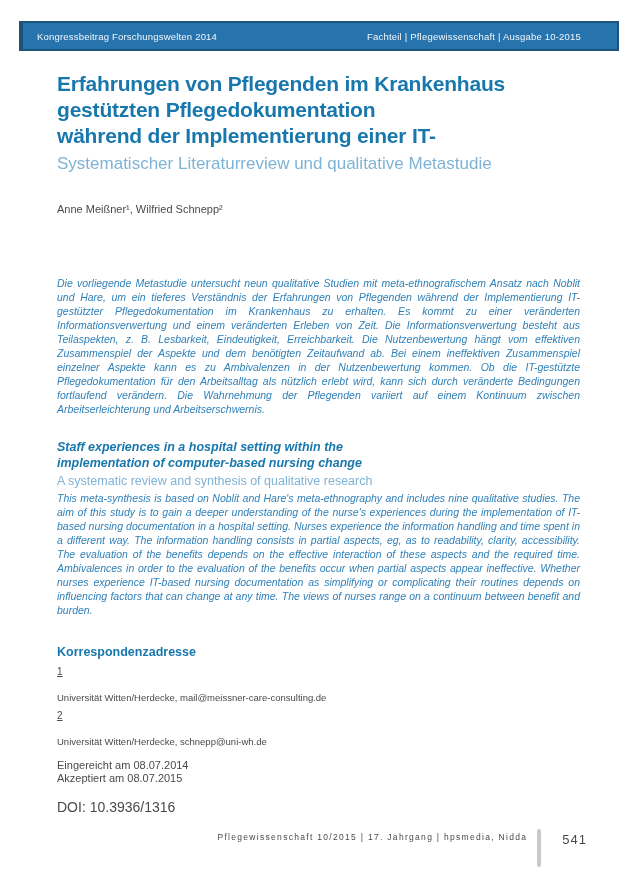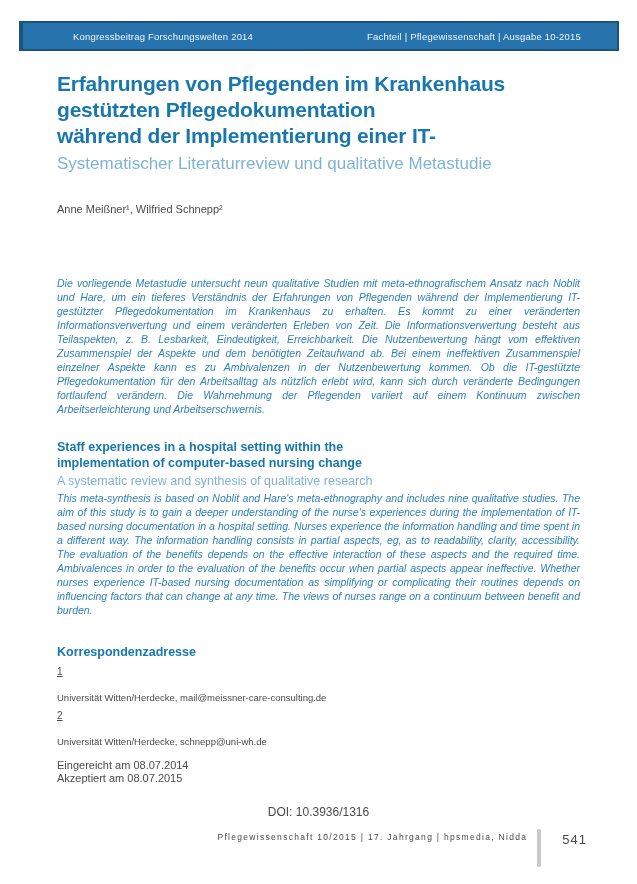--- a/index.html
+++ b/index.html
@@ -17,21 +17,21 @@
     position: absolute;
     left: 19px; top: 21px;
     width: 600px; height: 30px;
     background: var(--header_bar, #2673AE);
     border: 2px solid var(--header_bar_edge, #1B5379);
     border-left-width: 4px;
     box-sizing: border-box;
     display: flex;
     align-items: center;
     justify-content: space-between;
-    padding: 0 36px 0 50px;
+    padding: 0 36px 0 14px;
   }
   .header-bar span {
     color: #F2F7FB;
     font-size: 9.5px;
     letter-spacing: 0.2px;
     white-space: nowrap;
   }
 
   
   .content {
@@ -65,20 +65,21 @@
     line-height: 14px;
     text-align: justify;
   }
   .abstract-de { margin-top: 61px; }
   .en-heading {
     margin-top: 24px;
     color: var(--title_blue, #1877AD);
     font-size: 12.5px;
     line-height: 15.5px;
     font-weight: 700;
+    font-style: italic;
   }
   .en-subtitle {
     margin-top: 2px;
     color: var(--subtitle_blue, #7FB3D6);
     font-size: 12.5px;
     line-height: 16px;
   }
   .abstract-en { margin-top: 2px; font-style: italic; }
   .corr-heading {
     margin-top: 28px;
@@ -99,24 +100,23 @@
     font-size: 9.5px;
     color: var(--text_gray, #4A4A4A);
   }
   .dates {
     margin-top: 12px;
     font-size: 11px;
     line-height: 13px;
     color: var(--text_gray, #4A4A4A);
   }
   .doi {
-    margin-top: 20px;
-    font-size: 12px;
-    color: var(--text_gray, #4A4A4A);
-    text-align: center;
+    margin-top: 14px;
+    font-size: 14px;
+    color: var(--text_gray, #4A4A4A);
   }
 
   
   .footer {
     position: absolute;
     top: 829px; left: 0;
     width: 637px;
     display: flex;
     justify-content: flex-end;
     align-items: flex-start;

